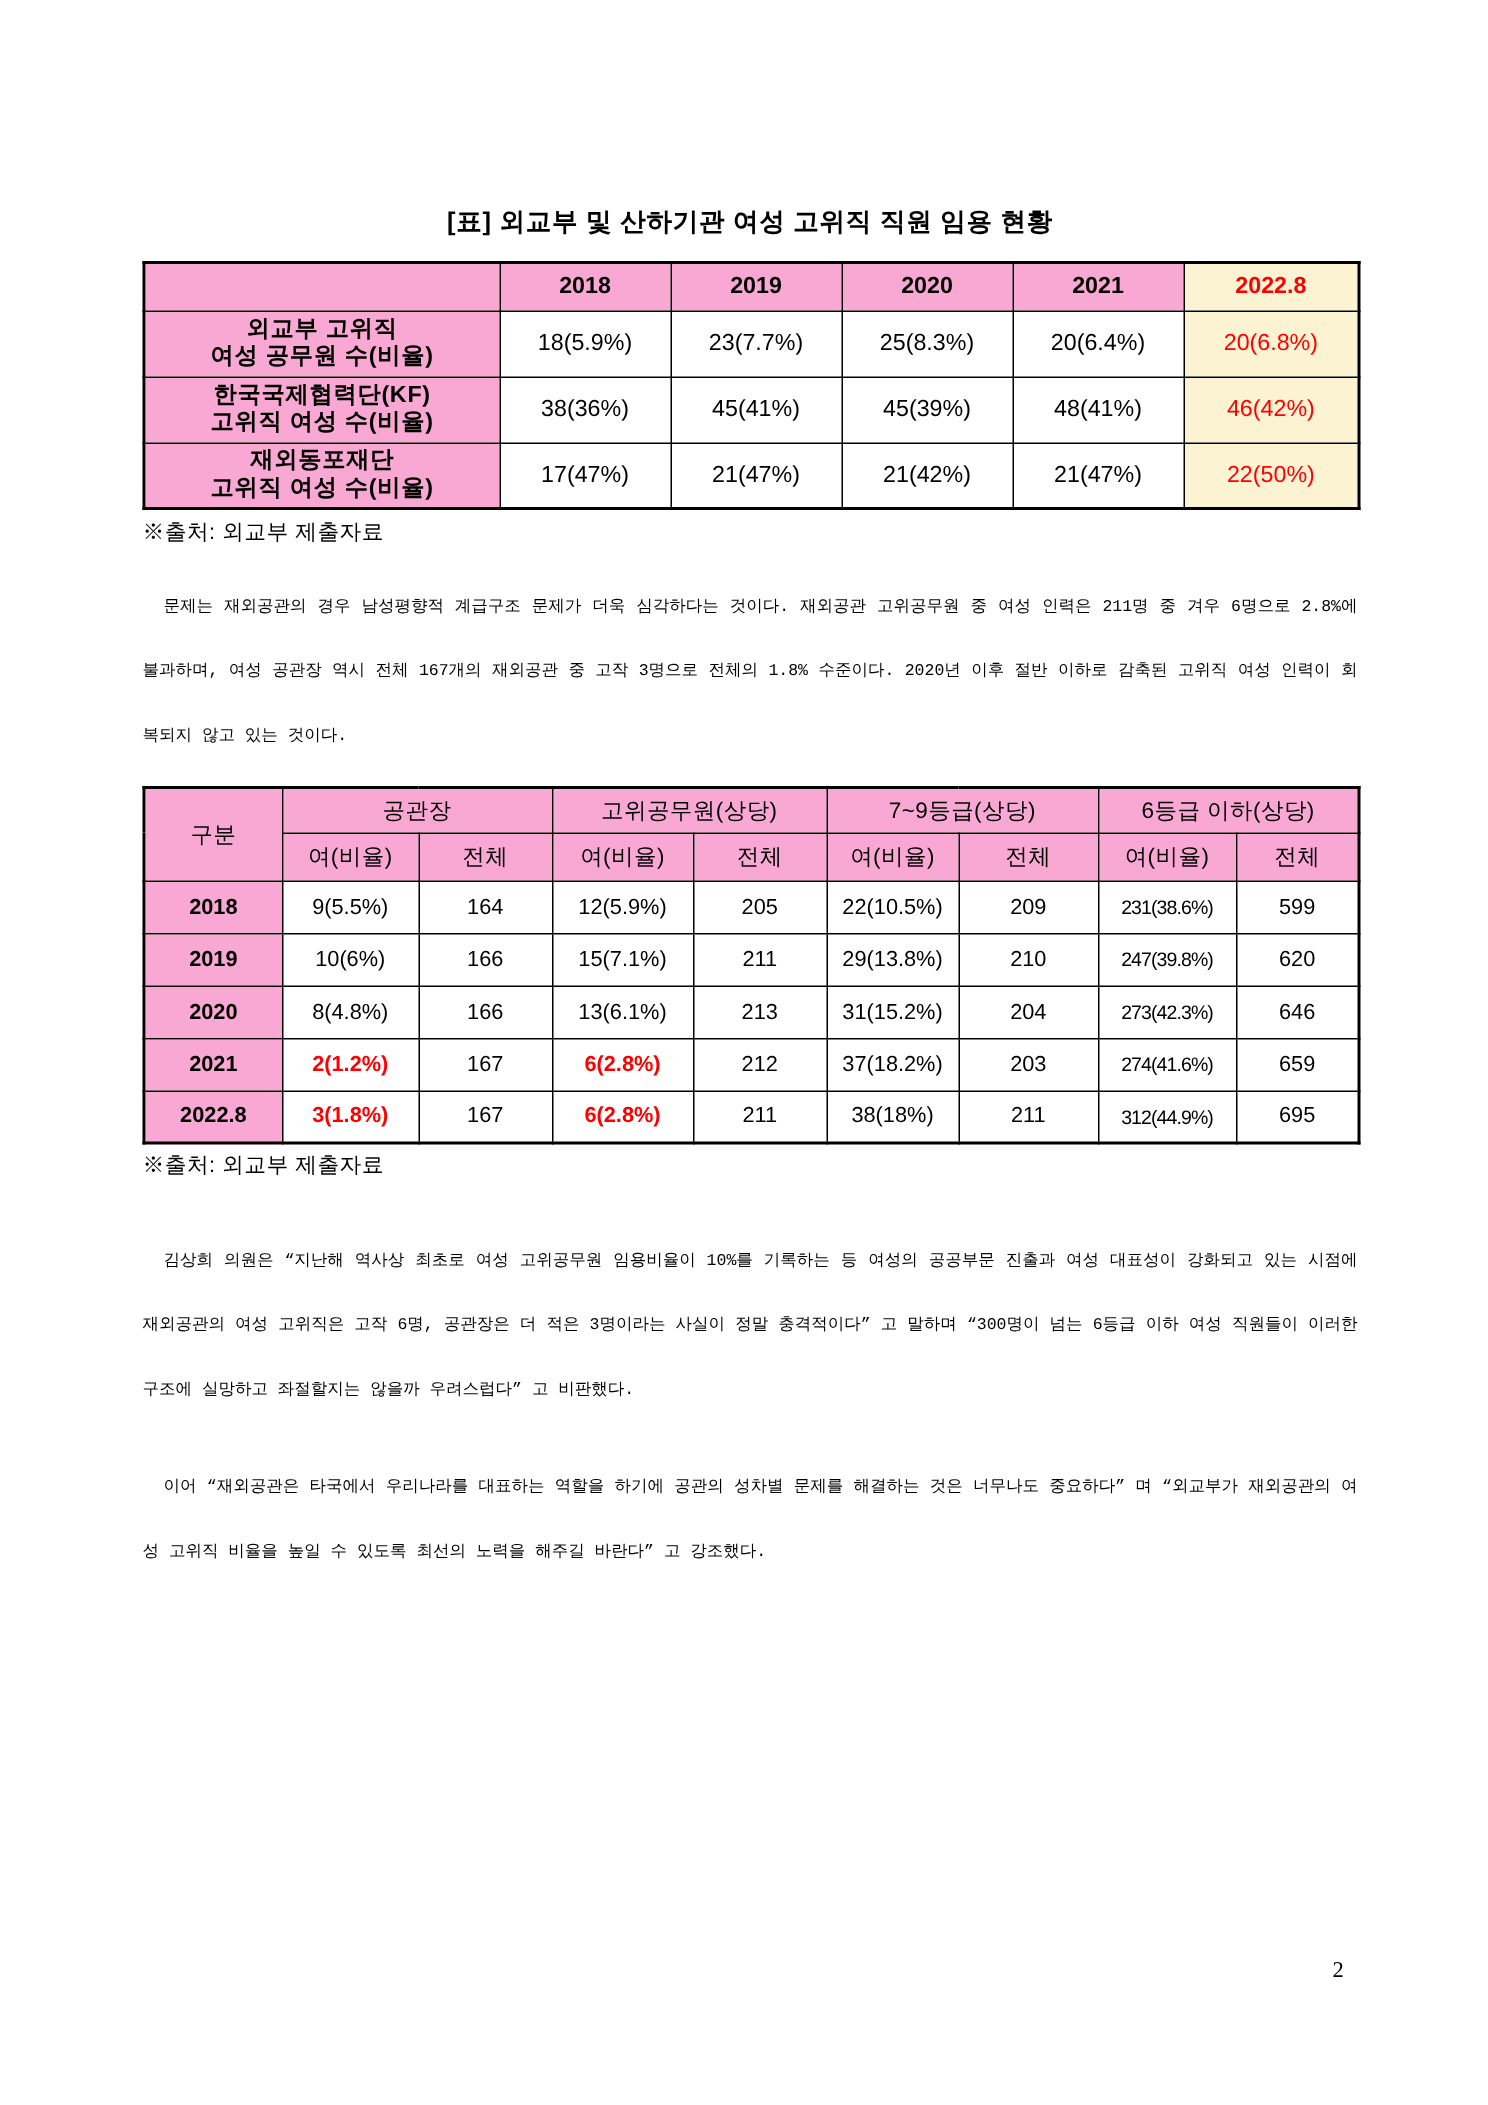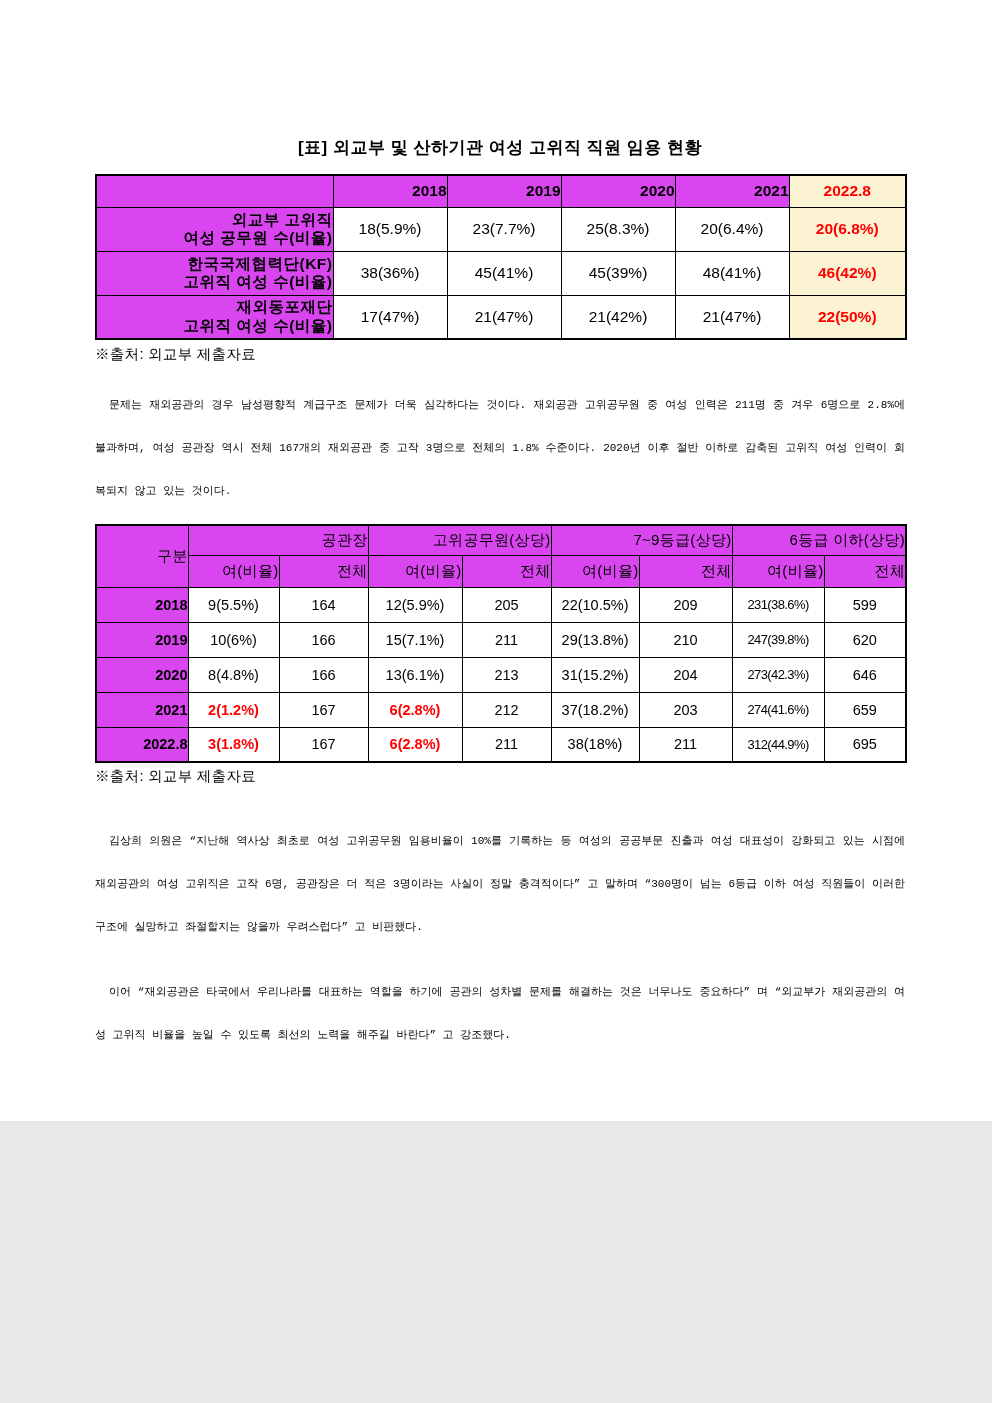--- a/index.html
+++ b/index.html
@@ -1,20 +1,20 @@
 <!DOCTYPE html>
 <html><head>
 <meta charset="utf-8">
 <style>
   * { margin: 0; padding: 0; box-sizing: border-box; }
   html, body { background: #e8e8e8; }
   .page {
     position: relative;
     width: 992px;
-    height: 1121px;
+    height: 1403px;
     margin: 0 auto;
     background: #ffffff;
     font-family: "Liberation Sans", sans-serif;
     color: #000;
     overflow: hidden;
   }
   .content {
     position: absolute;
     left: 95px;
     top: 0;
@@ -36,32 +36,32 @@
     width: 810px;
     border: 2.5px solid #000;
   }
   th, td {
     border: 1.5px solid #000;
     text-align: center;
     vertical-align: middle;
     overflow: hidden;
     white-space: nowrap;
   }
-  .gray   { background: #d946ef; text-align: right; }
+  .gray   { background: #f9a8d4; }
   .yellow { background: #fcf3d3; }
   .red    { color: #ff0000; font-weight: bold; }
 
   
   .t1 { margin-top: 15px; }
   .t1 tr.hdr { height: 32px; }
   .t1 tr.data { height: 44px; }
   .t1 th { font-size: 15.5px; font-weight: bold; }
   .t1 td { font-size: 15.5px; font-weight: normal; }
   .t1 .rowlabel { font-weight: bold; font-size: 15.5px; line-height: 1.18; letter-spacing: 0.5px; }
-  .t1 td.yellow { font-weight: bold; }
+  .t1 td.yellow { font-weight: normal; }
 
   
   .t2 { margin-top: 11px; }
   .t2 tr.hdr1 { height: 30px; }
   .t2 tr.hdr2 { height: 32px; }
   .t2 tr.data { height: 35px; }
   .t2 th { font-size: 15px; font-weight: normal; letter-spacing: 0.3px; }
   .t2 td { font-size: 14.5px; }
   .t2 td.rowlabel { font-weight: bold; font-size: 14.5px; }
   .t2 td.cond { font-size: 13px; letter-spacing: -0.6px; }

